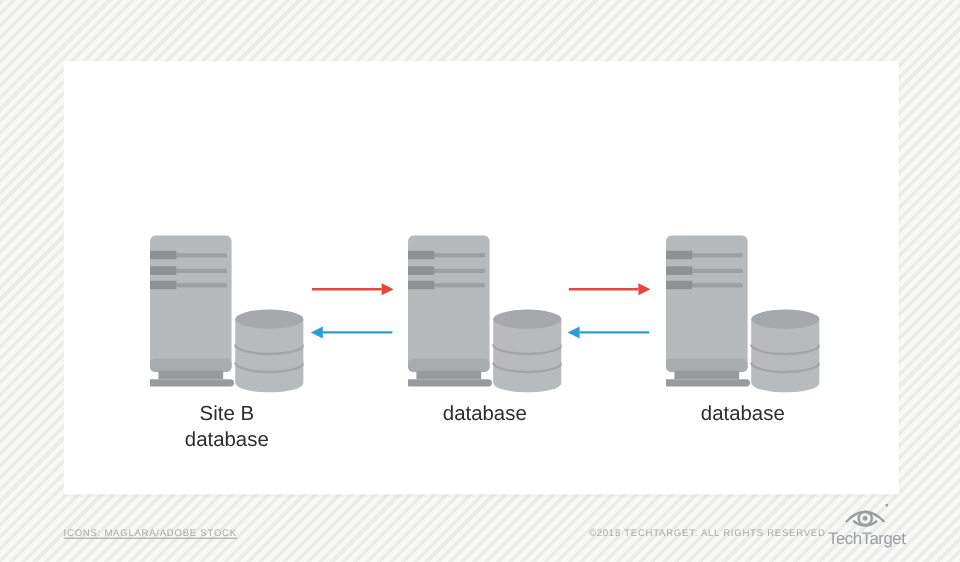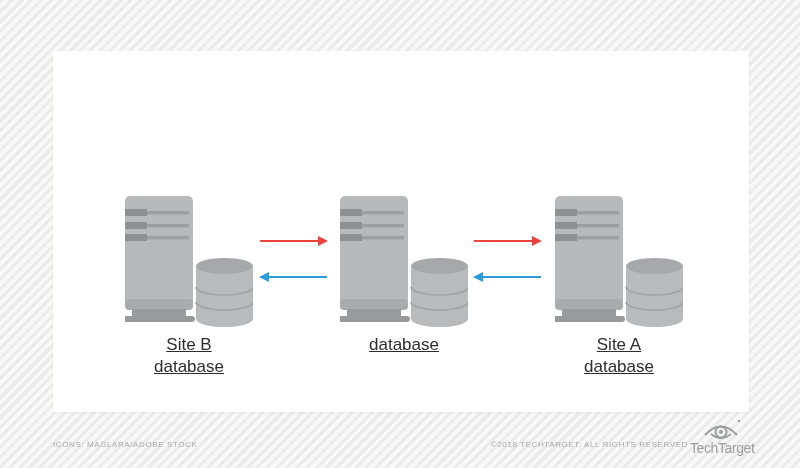--- a/index.html
+++ b/index.html
@@ -48,41 +48,41 @@
   .node-group.g2 { left: 287px; }
   .node-group.g3 { left: 502px; }
   .node-label {
     position: absolute;
     top: 283px;
     width: 176px;
     text-align: center;
     font-size: 17px;
     line-height: 22px;
     color: #2d2d2d;
-    text-decoration: underline;
   }
   .node-label.l1 { left: 48px; }
   .node-label.l2 { left: 263px; }
   .node-label.l3 { left: 478px; }
   .node-label span { display: block; }
   .arrow-pair {
     position: absolute;
     top: 184px;
     width: 72px;
     height: 48px;
   }
   .arrow-pair.p1 { left: 205px; }
   .arrow-pair.p2 { left: 419px; }
   .footer-credit {
     position: absolute;
     left: 53px;
     top: 440px;
     font-size: 8px;
     letter-spacing: 0.6px;
     color: #a8a8a8;
+    text-decoration: underline;
   }
   .footer-copyright {
     position: absolute;
     right: 112px;
     top: 440px;
     font-size: 8px;
     letter-spacing: 0.6px;
     color: #a8a8a8;
     text-align: right;
   }
@@ -206,21 +206,20 @@
   </div>
 
   <div class="node-label l1">
     <span>Site B</span>
     <span>database</span>
   </div>
   <div class="node-label l2">
     <span>database</span>
   </div>
   <div class="node-label l3">
-    <span>Site A</span>
     <span>database</span>
   </div>
 
 </div>
 
 <div class="footer-credit">ICONS: MAGLARA/ADOBE STOCK</div>
 <div class="footer-copyright">©2018 TECHTARGET. ALL RIGHTS RESERVED</div>
 
 <div class="brand-logo">
   <svg class="brand-eye" width="42" height="25" viewBox="0 0 42 25">

